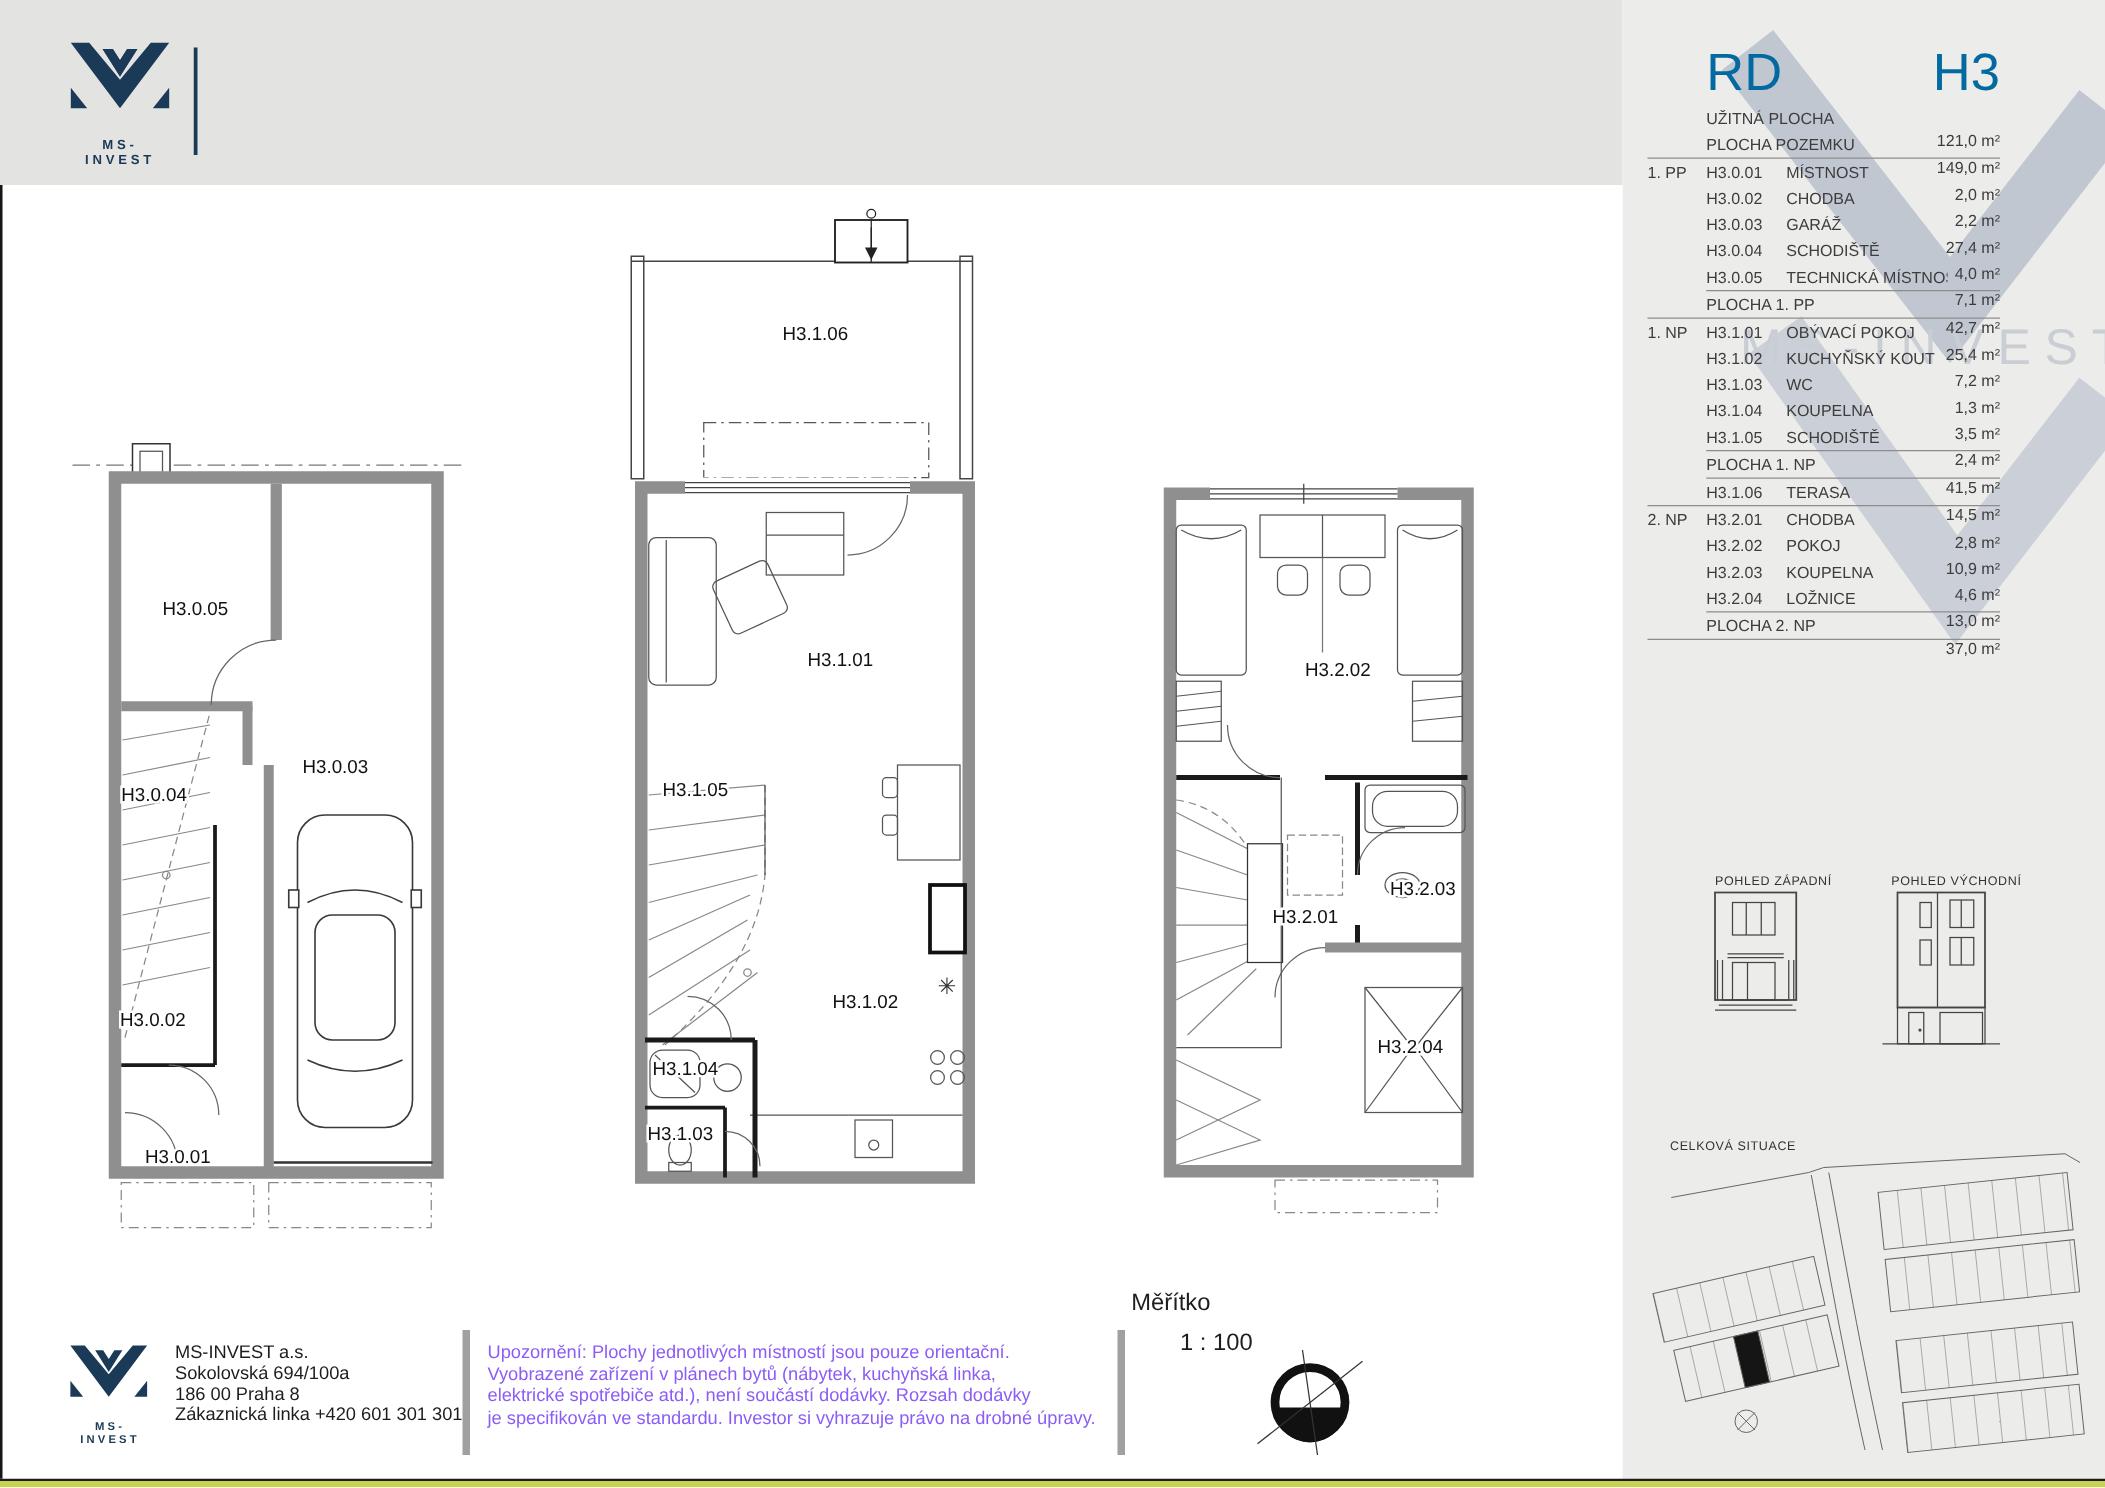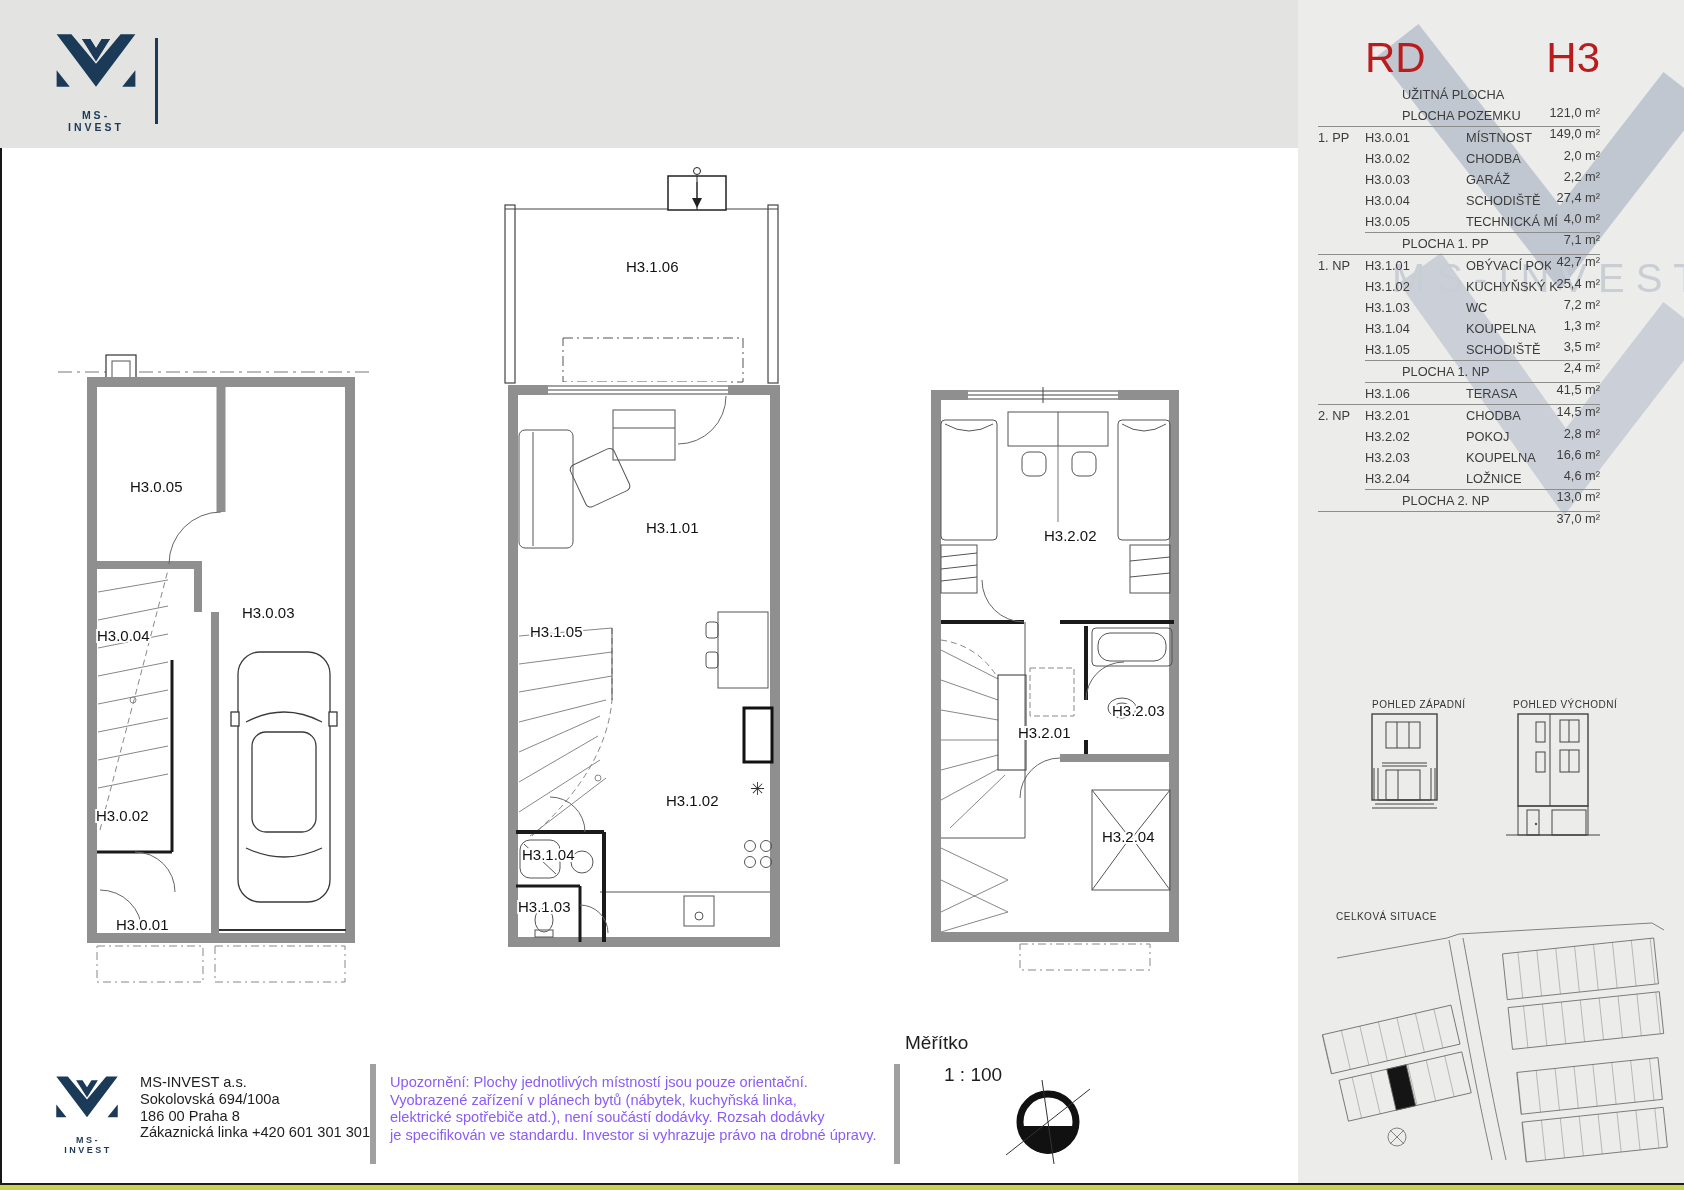--- a/index.html
+++ b/index.html
@@ -16,27 +16,27 @@
   .logo-caption{margin-top:4px;font-size:10.5px;font-weight:bold;letter-spacing:3px;color:#1b3a57;text-align:center;}
   .brand-divider{position:absolute;left:155px;top:38px;width:3px;height:86px;background:#1b3a57;}
   .title-block{position:absolute;left:172px;top:24px;color:#1b3a57;}
   .title1{font-size:34px;font-weight:bold;letter-spacing:1px;line-height:34px;}
   .title2{font-size:50px;font-weight:bold;letter-spacing:0.5px;line-height:48px;}
 
   
   .wm-text{position:absolute;left:1392px;top:256px;width:292px;overflow:hidden;font-size:40px;
            letter-spacing:11px;color:#c9cdd4;z-index:1;white-space:nowrap;}
   .rd-h3{position:absolute;left:1318px;top:34px;width:282px;display:flex;justify-content:space-between;
-         font-size:42px;color:#b91c1c;z-index:2;align-items:flex-end;}
+         font-size:42px;color:#0369a1;z-index:2;align-items:flex-end;}
   .rd-h3 .rd{margin-left:47px;}
   .area-table{position:absolute;left:1318px;top:84px;width:282px;font-size:12.8px;color:#3d3d3d;z-index:2;}
   .trow{display:flex;align-items:center;height:21px;white-space:nowrap;}
   .tf{width:47px;flex:none;}
   .tc{width:64px;flex:none;}
-  .tn{flex:1;overflow:hidden;margin-left:37px;}
+  .tn{flex:1;overflow:hidden;}
   .tv{flex:none;margin-left:6px;margin-top:36px;}
   .tsep{height:0;border-top:1px solid #8d8d8d;}
   .tsep.short{margin-left:47px;width:235px;}
   .tsep.full{width:282px;}
 
   
   .foot-logo{position:absolute;left:55px;top:1076px;width:66px;}
   .foot-logo .logo-caption{font-size:9px;letter-spacing:2.5px;margin-top:3px;}
   .company-info{position:absolute;left:140px;top:1074px;font-size:14.6px;line-height:16.8px;color:#1d1d1d;}
   .vbar{position:absolute;width:6px;height:100px;top:1064px;background:#a0a0a0;}
@@ -180,21 +180,21 @@
         <div class="trow">
           <span class="tf">2. NP</span>
           <span class="tc">H3.2.01</span>
           <span class="tn">CHODBA</span>
           <span class="tv">2,8 m²</span>
         </div>
         <div class="trow">
           <span class="tf"></span>
           <span class="tc">H3.2.02</span>
           <span class="tn">POKOJ</span>
-          <span class="tv">16,6 m²</span>
+          <span class="tv">10,9 m²</span>
         </div>
         <div class="trow">
           <span class="tf"></span>
           <span class="tc">H3.2.03</span>
           <span class="tn">KOUPELNA</span>
           <span class="tv">4,6 m²</span>
         </div>
         <div class="trow">
           <span class="tf"></span>
           <span class="tc">H3.2.04</span>

